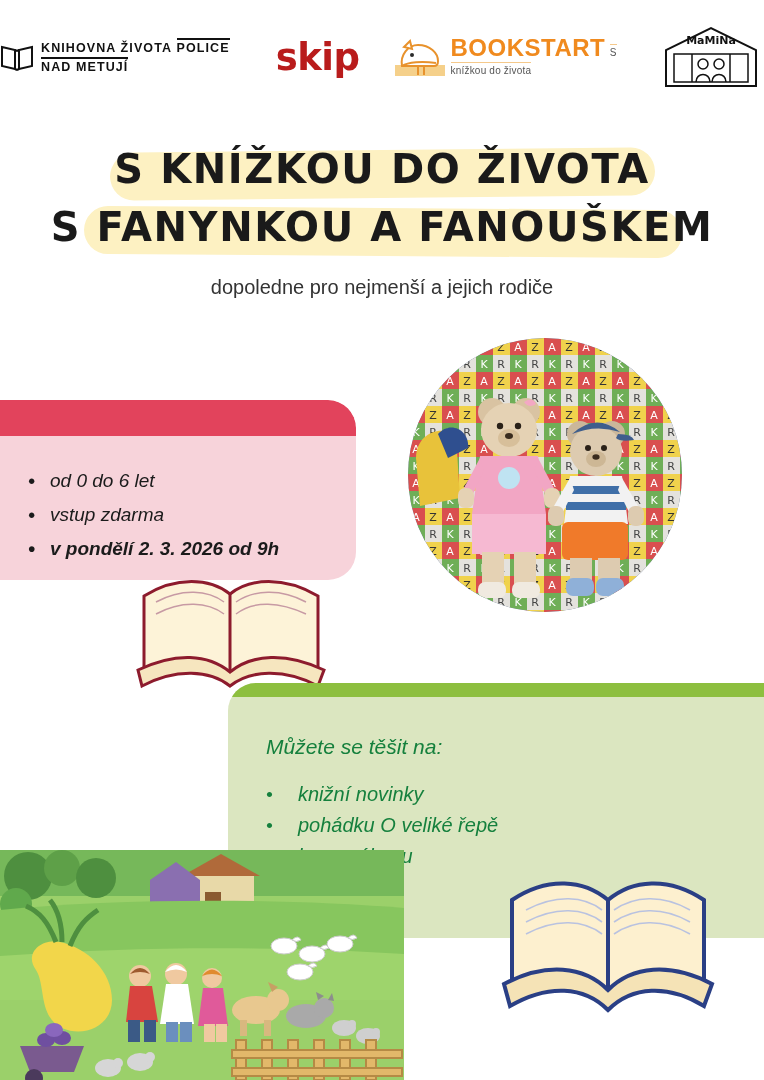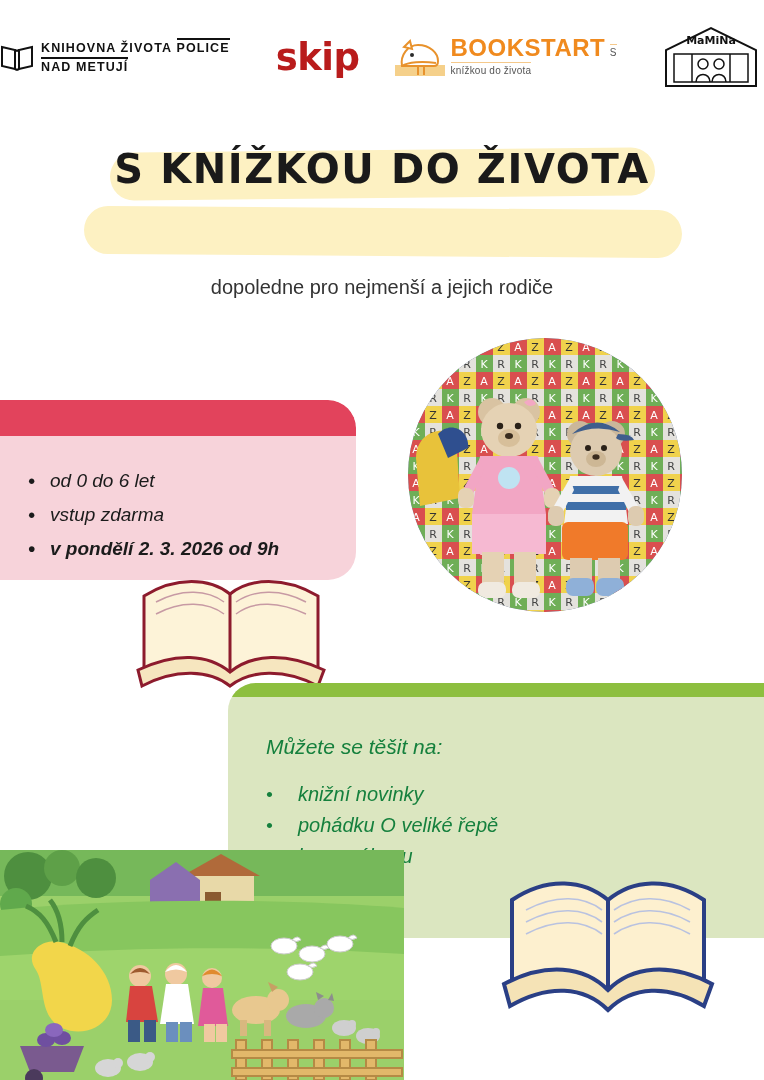--- a/index.html
+++ b/index.html
@@ -329,20 +329,21 @@
       <path d="M38 58 C38 48 52 48 52 58" fill="none" stroke="#111" stroke-width="1.5"></path>
       <path d="M54 58 C54 48 68 48 68 58" fill="none" stroke="#111" stroke-width="1.5"></path>
     </svg>
   </div>
 </div>
 
 <div class="title-wrap">
   <div class="title-hl hl1"></div>
   <div class="title-hl hl2"></div>
   <div class="title-line">S KNÍŽKOU DO ŽIVOTA</div>
+  <div class="title-line">S FANYNKOU A FANOUŠKEM</div>
   <div class="subtitle">dopoledne pro nejmenší a jejich rodiče</div>
 </div>
 
 <div class="pink-box">
   <div class="bar"></div>
   <ul class="pink-list">
     <li>od 0 do 6 let</li>
     <li>vstup zdarma</li>
     <li class="bold">v pondělí 2. 3. 2026 od 9h</li>
   </ul>

